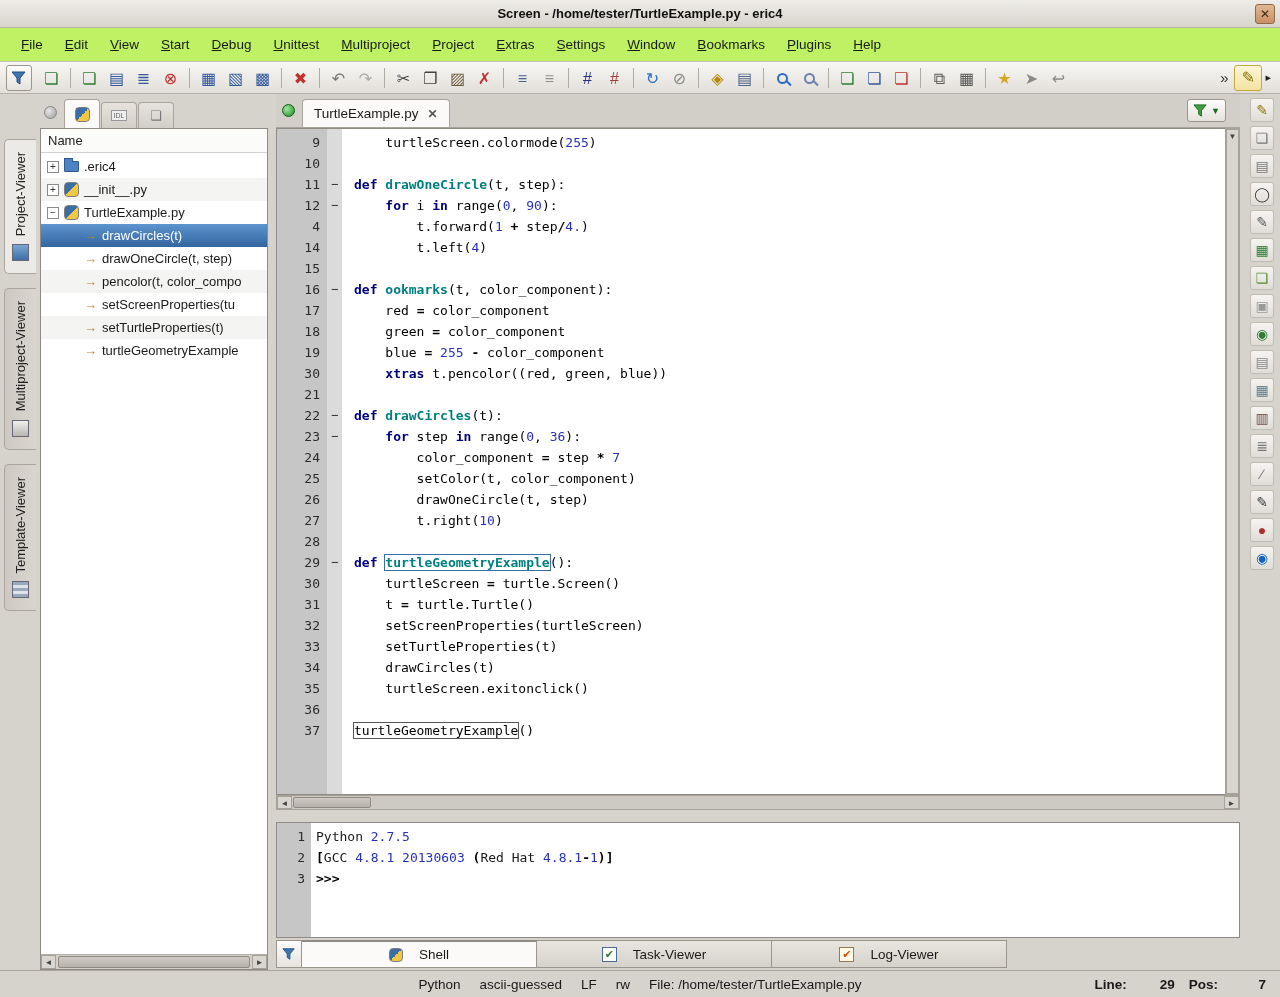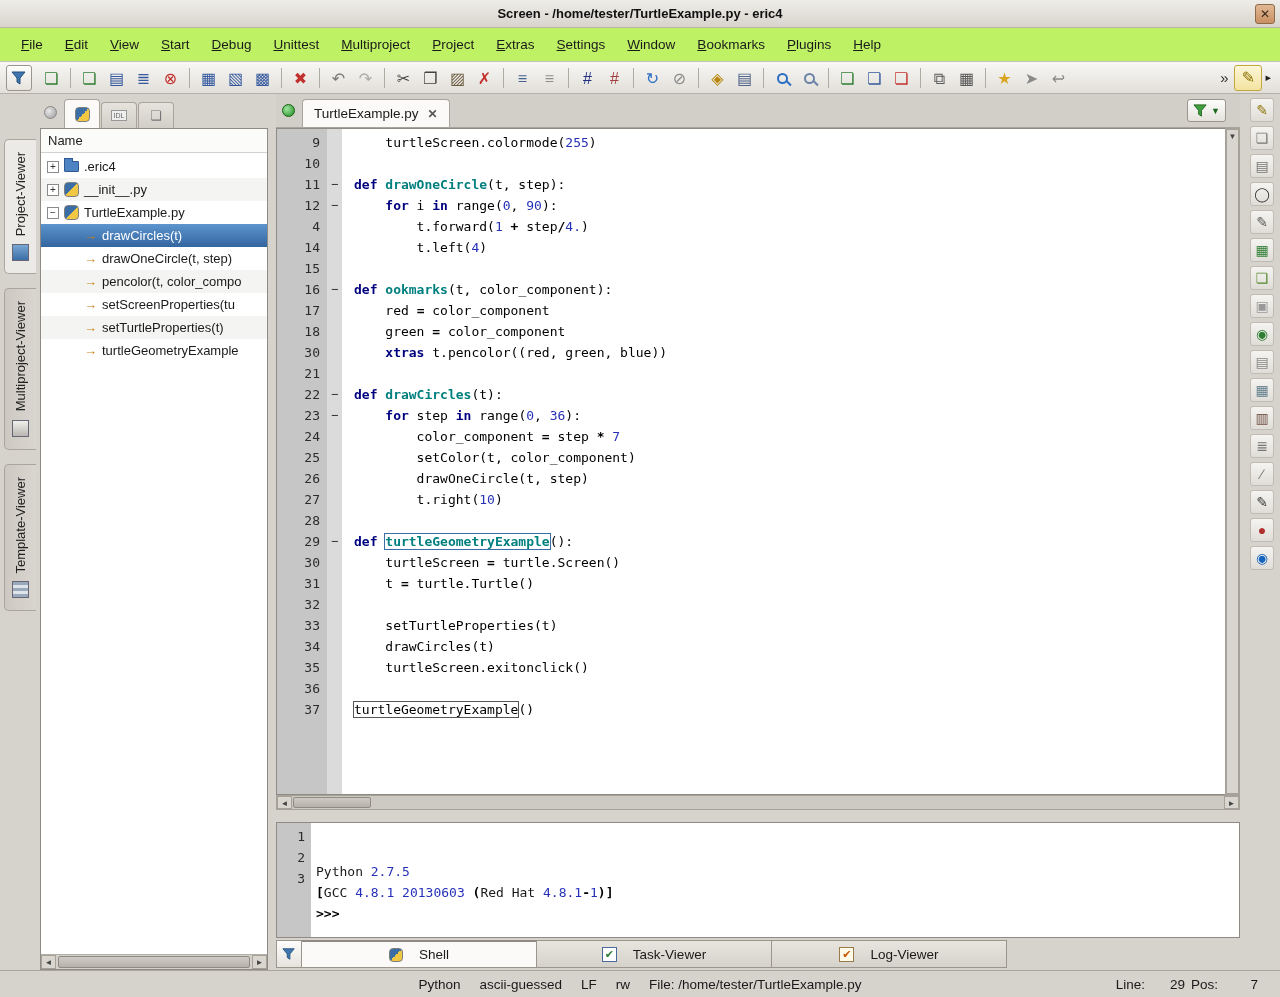--- a/index.html
+++ b/index.html
@@ -123,21 +123,21 @@
   #hscroll { position:absolute; left:0; top:701px; width:964px; height:15px; background:#cdc9c3; border:1px solid #a6a29a; }
   #hscroll .scr-thumb { position:absolute; top:1px; bottom:1px; left:16px; width:78px; }
   #hscroll .scr-arrow { position:absolute; top:0; height:13px; }
 
   
   #shellpanel { position:absolute; left:276px; top:822px; width:964px; height:116px;
     border:1px solid #8f8b84; overflow:hidden; padding-top:3px;
     background:linear-gradient(to right,#c6c6c6 0 34px,#ffffff 34px); }
   .shell-line { display:flex; height:21px; line-height:21px; font-family:"DejaVu Sans Mono",monospace; font-size:13px; }
   .sln { width:34px; text-align:right; padding-right:6px; color:#2b2b2b; flex:none; }
-  .stext { padding-left:5px; white-space:pre;margin-top:35px; }
+  .stext { padding-left:5px; white-space:pre; }
 
   
   #btabbar { position:absolute; left:276px; top:940px; width:964px; height:28px; display:flex; align-items:stretch; }
   .bfunnel { width:26px; border:1px solid #9a958d; background:linear-gradient(#fdfdfc,#e6e3dd);
     display:flex; align-items:center; justify-content:center; flex:none; }
   .btab { width:235px; border:1px solid #9a958d; border-left:none; background:linear-gradient(#e8e5df,#d5d1cb);
     display:flex; align-items:center; justify-content:center; gap:16px; font-size:13.5px; flex:none; }
   .btab.active { background:#fbfaf8; border-top:2px solid #8f8b84; }
   .task-icon { width:15px; height:15px; border:1px solid #4a6a9a; background:#fff; color:#2e7d32;
     font-size:11px; line-height:13px; text-align:center; }
@@ -147,21 +147,21 @@
   
   #rightstrip { position:absolute; left:1244px; top:94px; width:36px; height:876px; }
   .rtool { width:24px; height:24px; margin:4px auto; border:1px solid #c0bcb4; border-radius:3px;
     background:linear-gradient(#f5f4f1,#e0ddd7); font-size:14px; text-align:center; line-height:22px; }
 
   
   #statusbar { position:absolute; left:0; top:970px; width:1280px; height:27px;
     background:#d6d2cc; border-top:1px solid #aaa59d; font-size:13.5px; }
   #sbfields { position:absolute; left:0; right:0; top:0; height:27px; display:flex;
     align-items:center; justify-content:center; gap:19px; }
-  #sbright { position:absolute; right:22px; top:0; height:27px; display:flex; align-items:center; gap:6px; }
+  #sbright { position:absolute; right:14px; top:0; height:27px; display:flex; align-items:center; gap:14px;font-weight:bold; }
   #sbright .val { min-width:34px; text-align:right; }
 </style>
 </head>
 <body>
 
 <div id="app">
 
   <div id="titlebar">
     <span class="wtitle">Screen - /home/tester/TurtleExample.py - eric4</span>
     <button class="closebtn">✕</button>
@@ -391,20 +391,25 @@
           <span class="ln">17</span>
           <span class="fold"></span>
           <span class="codetext">    red <span class="op">=</span> color_component</span>
         </span>
         <span class="code-line">
           <span class="ln">18</span>
           <span class="fold"></span>
           <span class="codetext">    green <span class="op">=</span> color_component</span>
         </span>
         <span class="code-line">
+          <span class="ln">19</span>
+          <span class="fold"></span>
+          <span class="codetext">    blue <span class="op">=</span> <span class="num">255</span> <span class="op">-</span> color_component</span>
+        </span>
+        <span class="code-line">
           <span class="ln">30</span>
           <span class="fold"></span>
           <span class="codetext">    <span class="kw">xtras</span> t.pencolor((red, green, blue))</span>
         </span>
         <span class="code-line">
           <span class="ln">21</span>
           <span class="fold"></span>
           <span class="codetext"></span>
         </span>
         <span class="code-line">
@@ -453,20 +458,21 @@
           <span class="codetext">    turtleScreen <span class="op">=</span> turtle.Screen()</span>
         </span>
         <span class="code-line">
           <span class="ln">31</span>
           <span class="fold"></span>
           <span class="codetext">    t <span class="op">=</span> turtle.Turtle()</span>
         </span>
         <span class="code-line">
           <span class="ln">32</span>
           <span class="fold"></span>
+          <span class="codetext">    setScreenProperties(turtleScreen)</span>
         </span>
         <span class="code-line">
           <span class="ln">33</span>
           <span class="fold"></span>
           <span class="codetext">    setTurtleProperties(t)</span>
         </span>
         <span class="code-line">
           <span class="ln">34</span>
           <span class="fold"></span>
           <span class="codetext">    drawCircles(t)</span>

